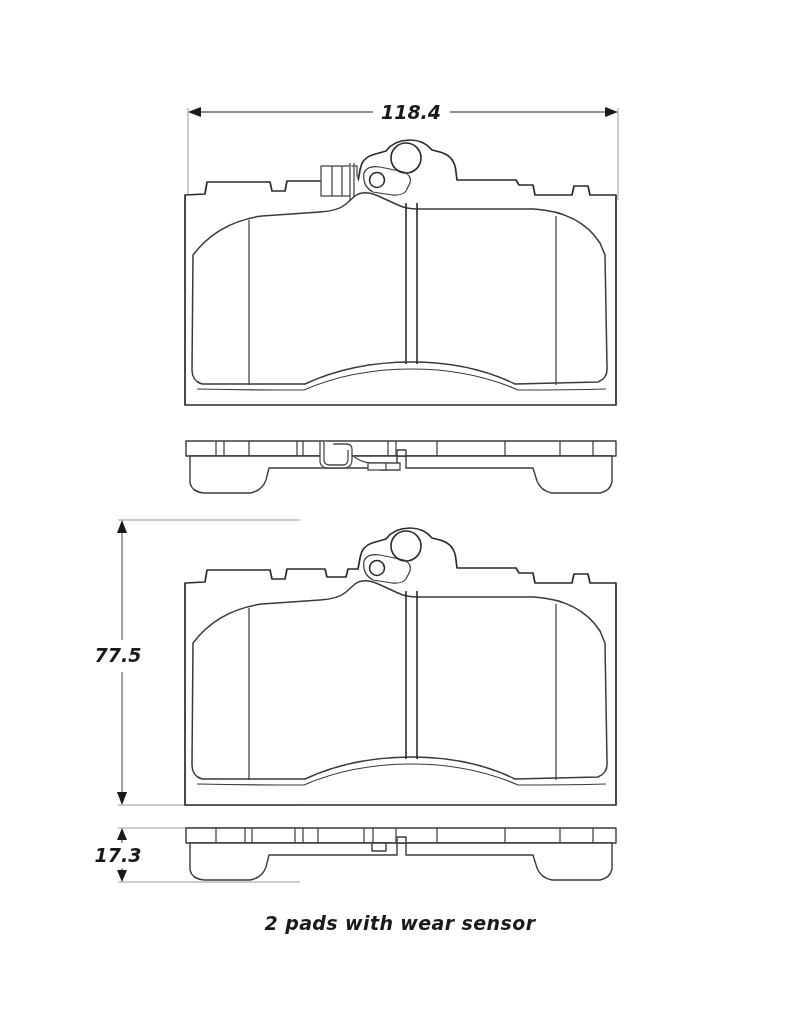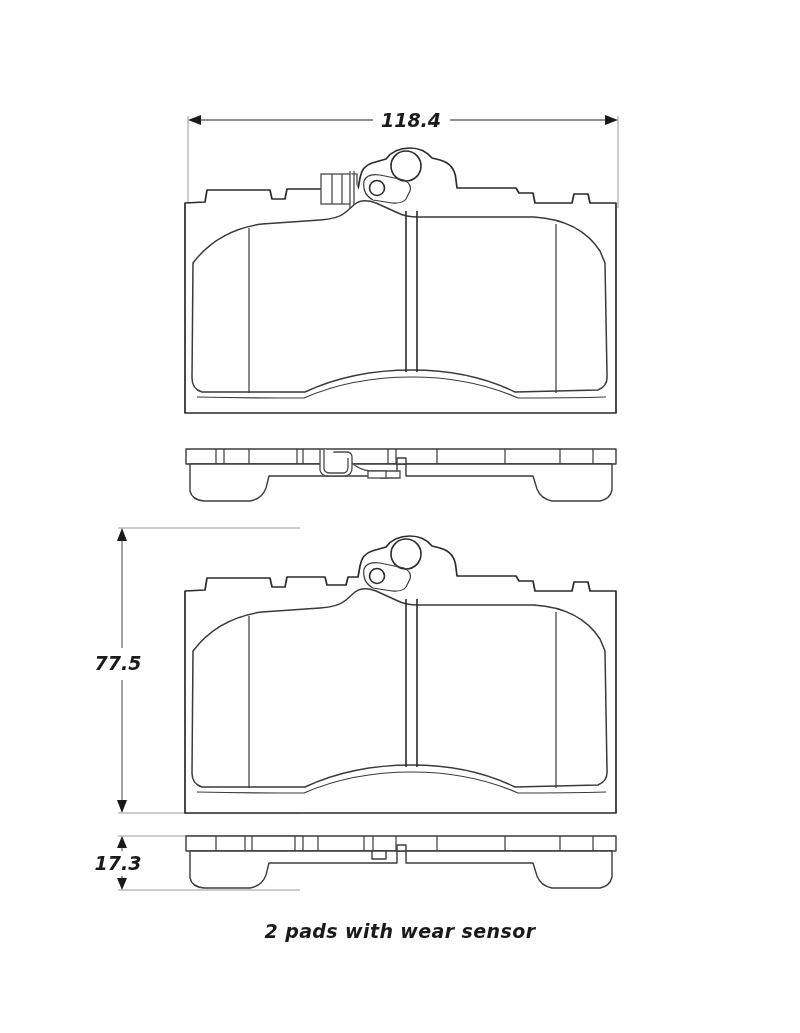--- a/index.html
+++ b/index.html
@@ -11,21 +11,21 @@
   body {
     width: 800px;
     height: 1033px;
     font-family: "Liberation Sans", sans-serif;
     overflow: hidden;
     position: relative;
   }
   #drawing-root {
     position: absolute;
     left: 0;
-    top: 8px;
+    top: 0;
     width: 800px;
     height: 970px;
   }
   svg#tech-drawing {
     display: block;
     width: 800px;
     height: 1033px;
     background: #ffffff;
   }
   .outline {

